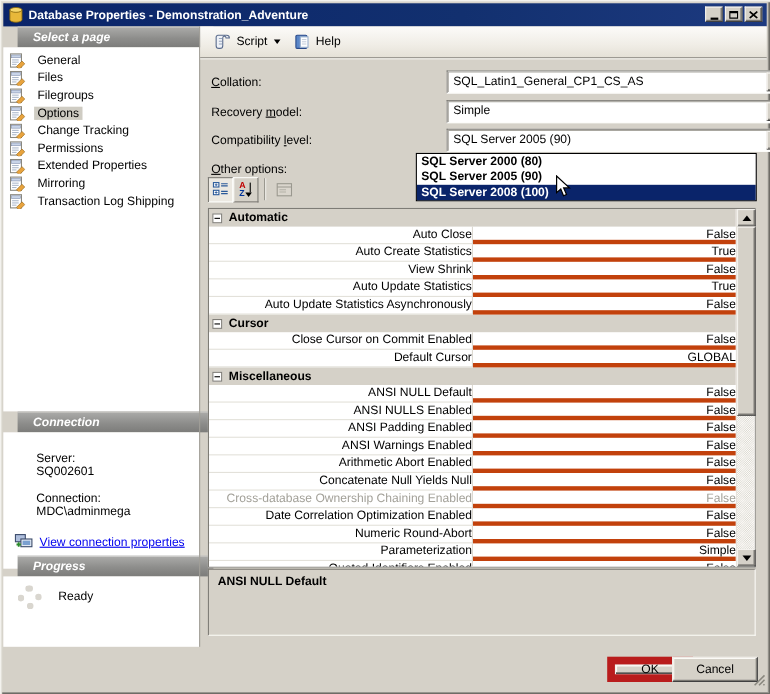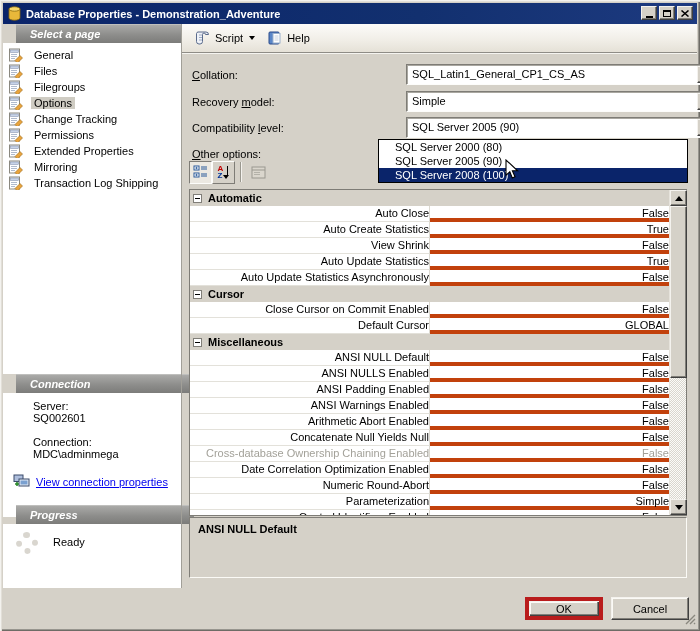--- a/index.html
+++ b/index.html
@@ -77,21 +77,21 @@
     border:1px solid; border-color:#f4f2ee #404040 #404040 #f4f2ee;
     box-shadow: inset -1px -1px 0 #807e78;
     display:flex; align-items:center; justify-content:center;
   }
   .combo-btn .tri { width:0; height:0; border-left:4px solid transparent; border-right:4px solid transparent; border-top:4px solid #000; margin-top:1px; }
   
   .dd-list {
     position:absolute; left:378px; top:139px; width:310px;
     background:#fff; border:1px solid #000; z-index:40;
   }
-  .dd-item { height:14px; line-height:14px; padding-left:16px; white-space:nowrap; }
+  .dd-item { height:14px; line-height:14px; padding-left:4px; white-space:nowrap;font-weight:bold; }
   .dd-item.hl { background:#0a246a; color:#fff; }
   
   .mini-tb { position:absolute; left:189px; top:160px; display:flex; align-items:center; height:24px; }
   .mini-btn { width:23px; height:23px; display:flex; align-items:center; justify-content:center; background:transparent; }
   .mini-btn.pressed {
     border:1px solid; border-color:#7e7c76 #fdfdfb #fdfdfb #7e7c76; background:#ece9e2;
   }
   .mini-btn.raised { border:1px solid; border-color:#fdfdfb #7e7c76 #7e7c76 #fdfdfb; }
   .mini-sep { width:2px; height:20px; margin:0 5px; border-left:1px solid #9a988f; border-right:1px solid #f4f2ee; }
   .az { display:flex; flex-direction:column; line-height:7px; font-size:8px; font-weight:bold; }
@@ -146,21 +146,21 @@
     background:#d5d1c8; border:1px solid; border-color:#807e78 #fbfaf6 #fbfaf6 #807e78;
   }
   .desc-title { font-weight:bold; padding:5px 8px; }
   
   .btn {
     position:absolute; top:597px; width:78px; height:23px; background:#d5d1c8;
     display:flex; align-items:center; justify-content:center; cursor:default;
     border:1px solid; border-color:#f4f2ee #404040 #404040 #f4f2ee;
     box-shadow: inset -1px -1px 0 #807e78, inset 1px 1px 0 #fbfaf6;
   }
-  .btn-ok { left:525px; border:4px solid #b91c1c;
+  .btn-ok { left:552px; border:7px solid #b91c1c;
     box-shadow: inset 1px 1px 0 #f4f2ee, inset -1px -1px 0 #404040, inset -2px -2px 0 #807e78, inset 2px 2px 0 #fbfaf6; }
   .btn-cancel { left:611px; }
   .resize-grip { position:absolute; right:4px; bottom:4px; }
   .cursor-overlay { position:absolute; left:505px; top:159px; z-index:60; pointer-events:none; }
 </style>
 </head>
 <body>
 
 <div class="window">
 
@@ -286,21 +286,21 @@
               <path d="M2 6.5 h6 M2 8.5 h6 M2 10.5 h4" stroke="#9aa8c0" stroke-width="0.8"></path>
               <path d="M6 12.5 L11 7.5 L13.5 10 L8.5 15 Z" fill="#e8a33d" stroke="#9a6a1a" stroke-width="0.6"></path>
             </svg>
           </span>
           <span class="page-label">Transaction Log Shipping</span>
         </div>
       </div>
   </div>
 
   <div class="side-hdr" style="top:374px;">Connection</div>
-  <div class="side-panel" style="top:393px; height:124px; padding-top:7px;">
+  <div class="side-panel" style="top:393px; height:124px; padding-top:18px;">
     <div class="conn-block">
       <div class="conn-label">Server:</div>
       <div>SQ002601</div>
       <div style="height:12px;"></div>
       <div class="conn-label">Connection:</div>
       <div>MDC\adminmega</div>
     </div>
     <div class="link-row">
       <span class="ico">
         <svg width="17" height="15" viewBox="0 0 17 15">

